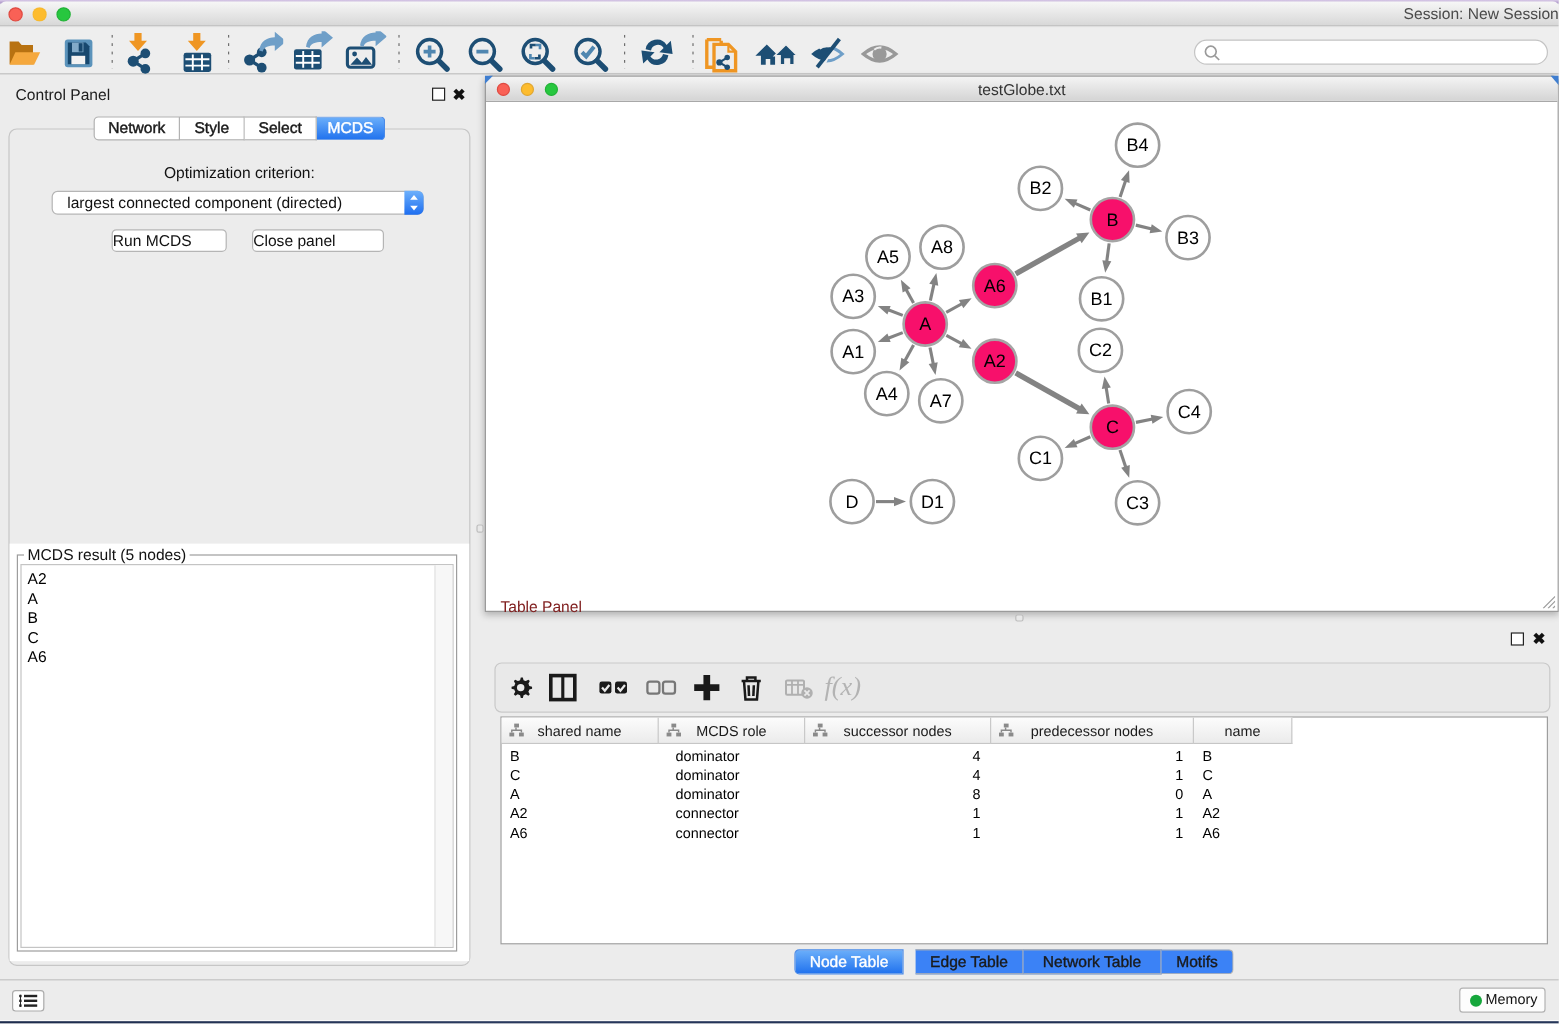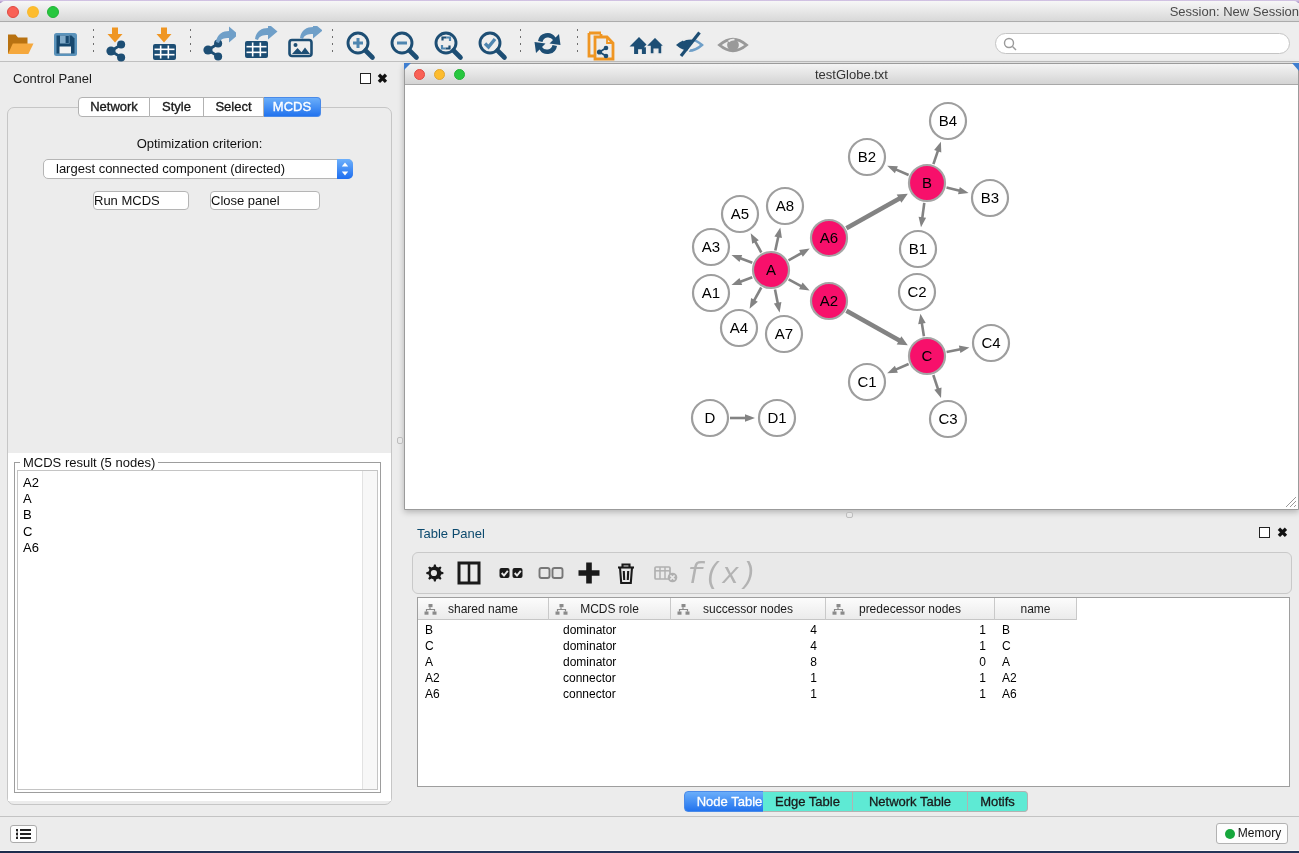--- a/index.html
+++ b/index.html
@@ -41,27 +41,27 @@
 #listbtn { left:10px; top:825px; width:27px; height:18px; background:#fdfdfd; border:1px solid #ababab; border-radius:3px; }
 #membtn { left:1216px; top:823px; width:72px; height:21px; background:#fdfdfd; border:1px solid #b2b2b2; border-radius:3px; font-size:12px; color:#111; line-height:19px; text-align:center; padding-left:15px; }
 #memdot { left:8px; top:5px; width:10px; height:10px; border-radius:50%; background:#16a73c; position:absolute; }
 
 
 #netwin { left:404px; top:63px; width:895px; height:447px; border:1px solid #9b9b9b; border-radius:5px 5px 0 0; background:#fff; box-shadow:0 2px 6px rgba(0,0,0,0.25); }
 #nettitle { left:0; top:0; width:100%; height:21px; background:linear-gradient(#f4f4f4,#d4d4d4); border-bottom:1px solid #a8a8a8; border-radius:5px 5px 0 0; position:absolute; }
 #nettitle .title { text-align:center; font-size:13px; color:#333; line-height:21px; }
 
 
-#tp-title { left:417px; top:526px; font-size:13px; color:#0c4a6e; }
+#tp-title { left:417px; top:498px; font-size:13px; color:#7f1d1d; }
 #tp-toolbar { left:412px; top:552px; width:880px; height:42px; border:1px solid #c9c9c9; border-radius:6px; background:#e9e9e9; }
 #table { left:417px; top:597px; width:873px; height:190px; background:#fff; border:1px solid #9e9e9e; }
 #thead { left:0; top:0; width:659px; height:22px; background:linear-gradient(#fcfcfc,#ebebeb); border-bottom:1px solid #c6c6c6; position:absolute; }
 .th { position:absolute; top:0; height:22px; border-right:1px solid #c9c9c9; font-size:12px; color:#1a1a1a; text-align:center; line-height:22px; }
 .td { position:absolute; font-size:12px; color:#000; height:16px; line-height:16px; }
-.bottab { position:absolute; top:791px; height:21px; background:#5eead4; border:1px solid #b2b2b2; border-left:none; font-size:13px; -webkit-text-stroke:0.3px; color:#1a1a1a; text-align:center; line-height:19px; }
+.bottab { position:absolute; top:791px; height:21px; background:#3b82f6; border:1px solid #b2b2b2; border-left:none; font-size:13px; -webkit-text-stroke:0.3px; color:#1a1a1a; text-align:center; line-height:19px; }
 </style>
 </head>
 <body>
 <div class="abs" id="purple"></div>
 <div class="abs" id="titlebar">
     <div class="title">Session: New Session</div>
   </div>
 <div class="abs tl" style="left:7px;top:6px;width:12px;height:12px;background:#f96156;border:1px solid #df4a41;"></div>
 <div class="abs tl" style="left:27px;top:6px;width:12px;height:12px;background:#fdbc2e;border:1px solid #e0a63026;"></div>
 <div class="abs tl" style="left:47px;top:6px;width:12px;height:12px;background:#27c73f;border:1px solid #22b237;"></div>
@@ -376,21 +376,21 @@
 <svg style="position:absolute;left:238px;top:5px" width="30" height="30" viewBox="0 0 30 30">
       <g>
         <rect x="4" y="9" width="15" height="12" rx="1" fill="none" stroke="#b0b0b0" stroke-width="1.7"></rect>
         <line x1="4" y1="12.8" x2="19" y2="12.8" stroke="#b0b0b0" stroke-width="1.5"></line>
         <line x1="9" y1="9" x2="9" y2="21" stroke="#b0b0b0" stroke-width="1.5"></line>
         <line x1="14" y1="9" x2="14" y2="21" stroke="#b0b0b0" stroke-width="1.5"></line>
         <circle cx="21.5" cy="19.5" r="4.8" fill="#b0b0b0"></circle>
         <path d="M19.4 17.4 l4.2 4.2 M23.6 17.4 l-4.2 4.2" stroke="#e9e9e9" stroke-width="1.5"></path>
       </g>
     </svg>
-<div style="position:absolute;left:274px;top:6px;font-family:Liberation Mono, monospace;font-style:italic;font-size:29px;color:#b3b3b3;">f(x)</div>
+<div style="position:absolute;left:274px;top:6px;font-family:Liberation Serif, serif;font-style:italic;font-size:22px;color:#b3b3b3;">f(x)</div>
 </div>
 <div class="abs" id="table">
   <div id="thead">
       <div style="position:absolute;left:6px;top:4px;"><svg width="13" height="13" viewBox="0 0 13 13">
           <g fill="#8a8a8a">
             <rect x="4.5" y="1" width="4" height="3.2"></rect>
             <rect x="0.5" y="8.5" width="4" height="3.2"></rect>
             <rect x="8.5" y="8.5" width="4" height="3.2"></rect>
             <path d="M6 4.2 v2.3 M2.5 8.5 v-2 h8 v2" stroke="#8a8a8a" fill="none" stroke-width="1.2"></path>
           </g>
@@ -444,21 +444,21 @@
 <div class="td" style="left:145px;top:72px;">connector</div>
 <div class="td" style="left:300px;top:72px;width:99px;text-align:right;">1</div>
 <div class="td" style="left:460px;top:72px;width:108px;text-align:right;">1</div>
 <div class="td" style="left:584px;top:72px;">A2</div>
 <div class="td" style="left:7px;top:88px;">A6</div>
 <div class="td" style="left:145px;top:88px;">connector</div>
 <div class="td" style="left:300px;top:88px;width:99px;text-align:right;">1</div>
 <div class="td" style="left:460px;top:88px;width:108px;text-align:right;">1</div>
 <div class="td" style="left:584px;top:88px;">A6</div>
 </div>
-<div class="bottab" style="left:684px;width:91px;border-left:1px solid #4a8ae8;border-radius:4px 0 0 4px;background:linear-gradient(#6aaefa,#2273ee);color:#fff;border-color:#4a8ae8;">Node Table</div>
+<div class="bottab" style="left:662px;width:91px;border-left:1px solid #4a8ae8;border-radius:4px 0 0 4px;background:linear-gradient(#6aaefa,#2273ee);color:#fff;border-color:#4a8ae8;">Node Table</div>
 <div class="bottab" style="left:763px;width:90px;">Edge Table</div>
 <div class="bottab" style="left:853px;width:115px;">Network Table</div>
 <div class="bottab" style="left:968px;width:60px;border-radius:0 4px 4px 0;">Motifs</div>
 
 <svg class="abs" style="left:404px;top:63px;" width="7" height="7" viewBox="0 0 7 7">
     <path d="M0 0 L7 0 L0 7 Z" fill="#3f7ed0"></path>
   </svg>
 <svg class="abs" style="left:1292px;top:63px;" width="7" height="8" viewBox="0 0 7 8">
     <path d="M0 0 L7 0 L7 8 Z" fill="#3f7ed0"></path>
   </svg>

